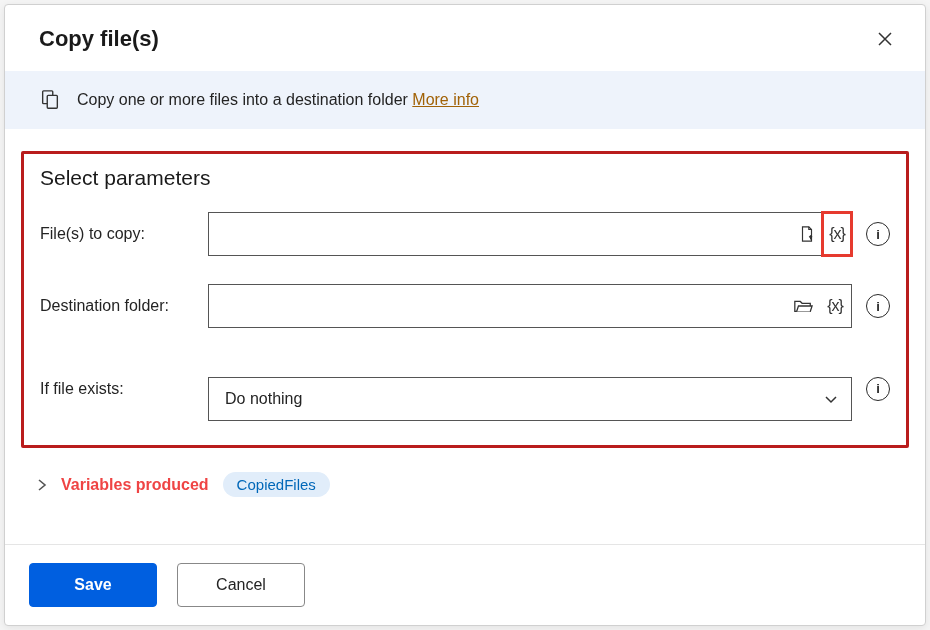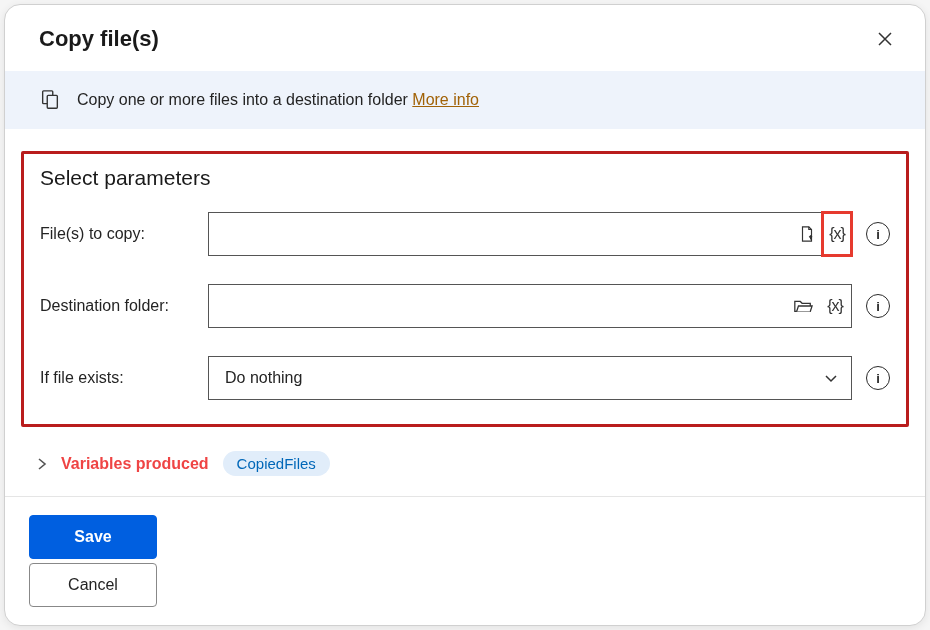--- a/index.html
+++ b/index.html
@@ -10,21 +10,21 @@
     }
     body {
       background: #f5f5f5;
       padding: 4px;
       width: 930px;
       height: 630px;
     }
     .dialog {
       background: #fff;
       border: 1px solid #d0d0d0;
-      border-radius: 16px;
+      border-radius: 4px;
       width: 100%;
       height: 100%;
       display: flex;
       flex-direction: column;
       box-shadow: 0 2px 8px rgba(0,0,0,0.08);
     }
     .dialog-header {
       display: flex;
       align-items: center;
       justify-content: space-between;
@@ -155,20 +155,21 @@
     .select-wrap {
       flex: 1;
       display: flex;
       align-items: center;
       border: 1px solid #555;
       height: 44px;
       background: #fff;
       padding: 0 12px 0 16px;
       cursor: pointer;
       justify-content: space-between;
+      margin-top: 21px;
     }
     .select-value {
       font-size: 16px;
       color: #242424;
     }
     .vars-row {
       padding: 14px 32px 6px 32px;
       display: flex;
       align-items: center;
       gap: 14px;
@@ -213,22 +214,21 @@
       color: #242424;
     }
     .btn-primary {
       background: #005fe0;
       border: 1px solid #005fe0;
       color: #fff;
       font-weight: 600;
     }
     .footer-right {
       display: flex;
-      gap: 4px;
-      flex-direction: column;
+      gap: 20px;
     }
     svg { display: block; }
   </style>
 </head>
 <body>
 
 <div class="dialog">
 
   <div class="dialog-header">
     <div class="dialog-title">Copy file(s)</div>

